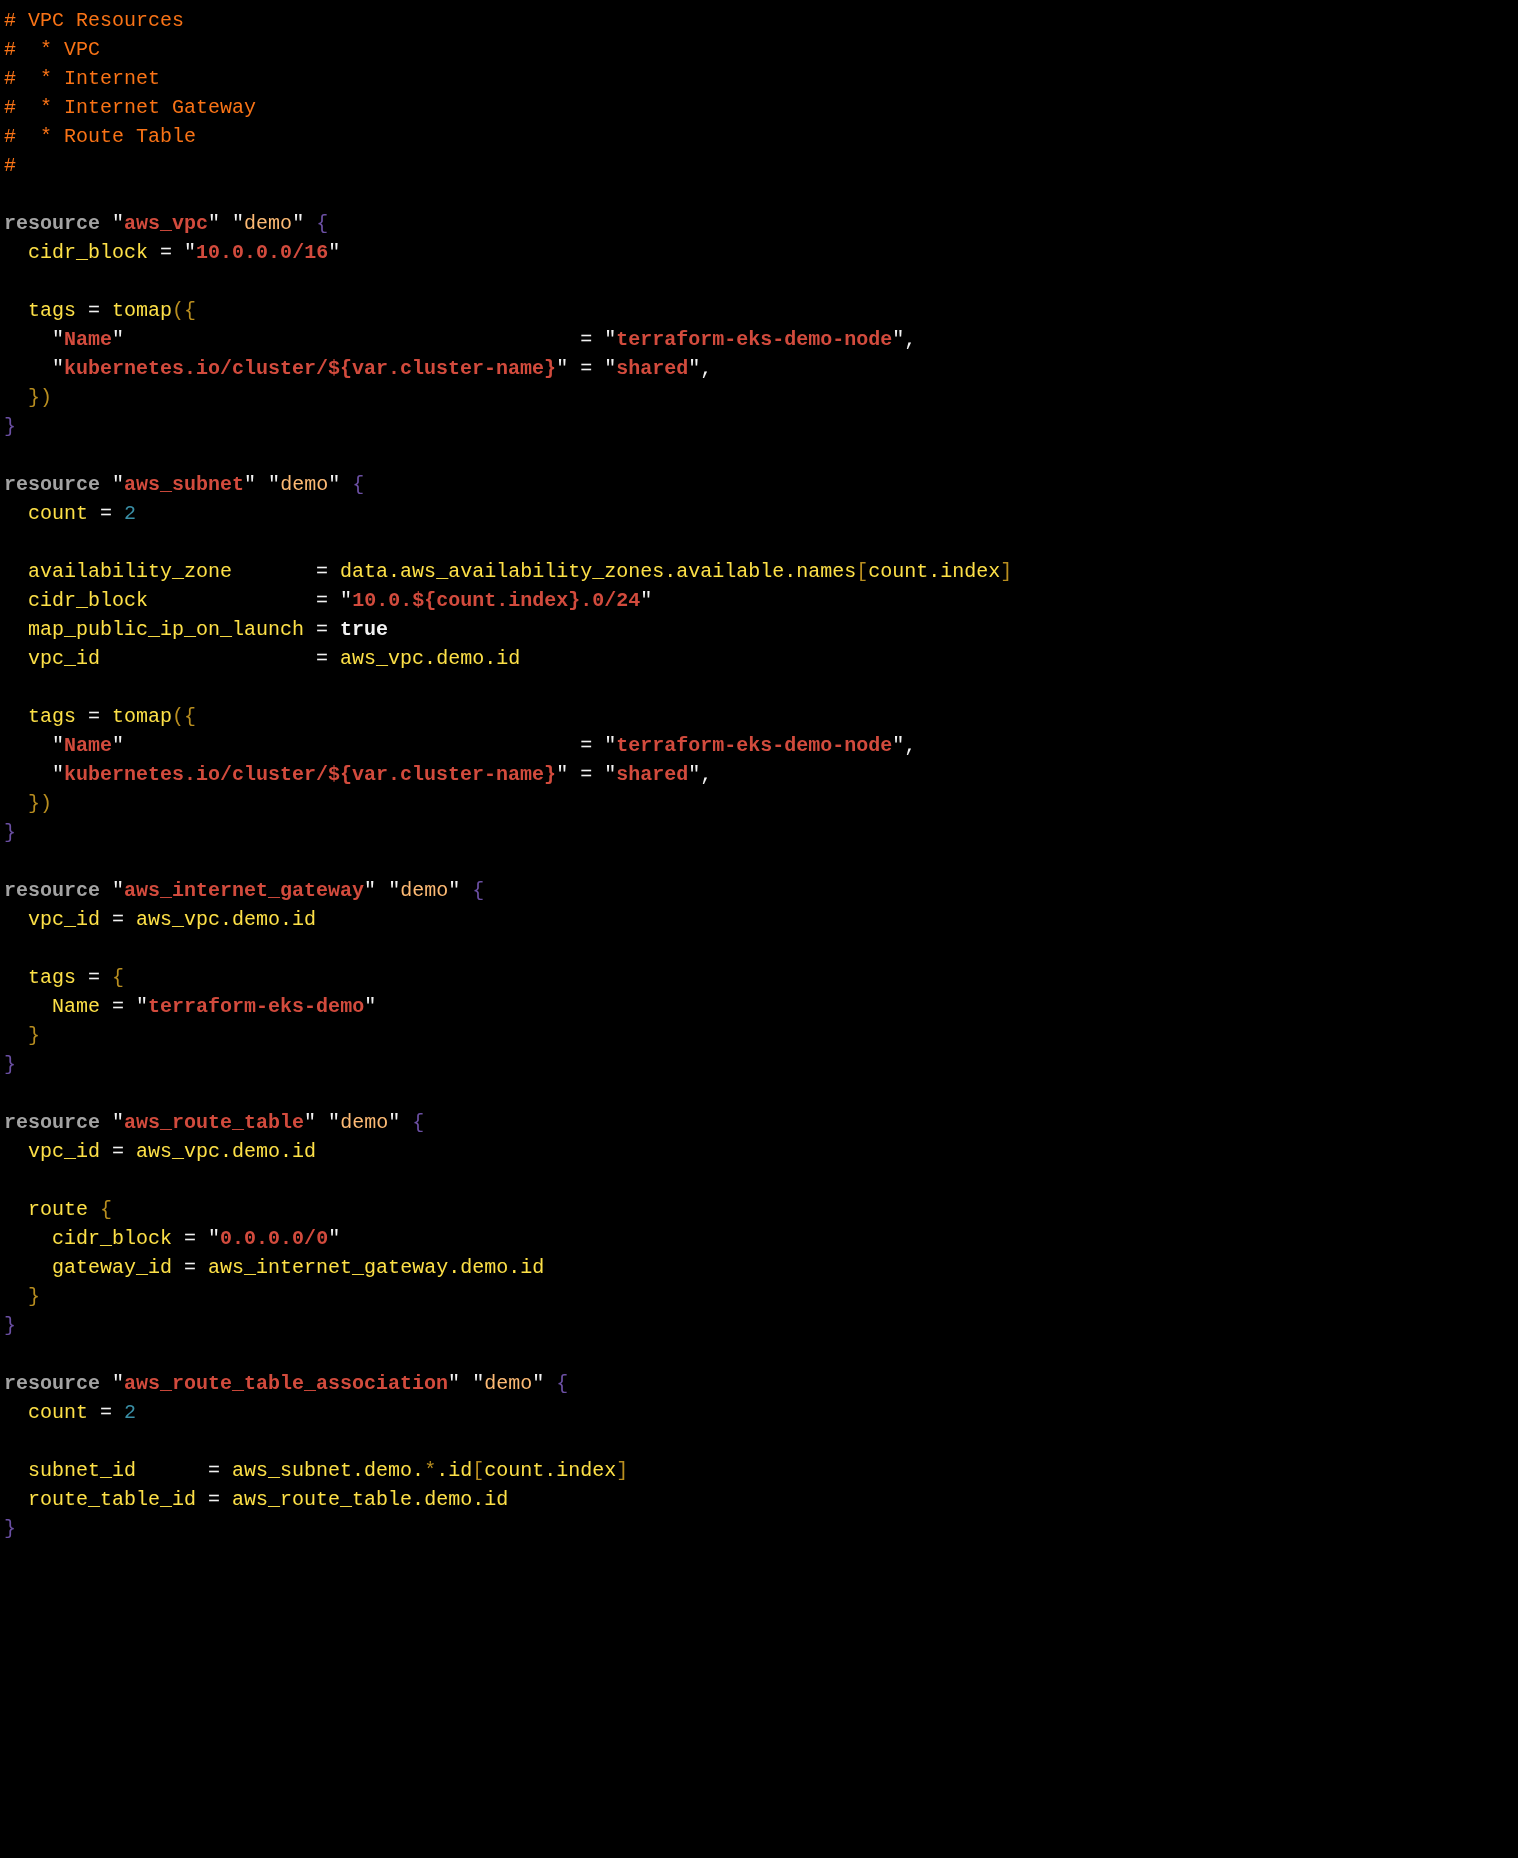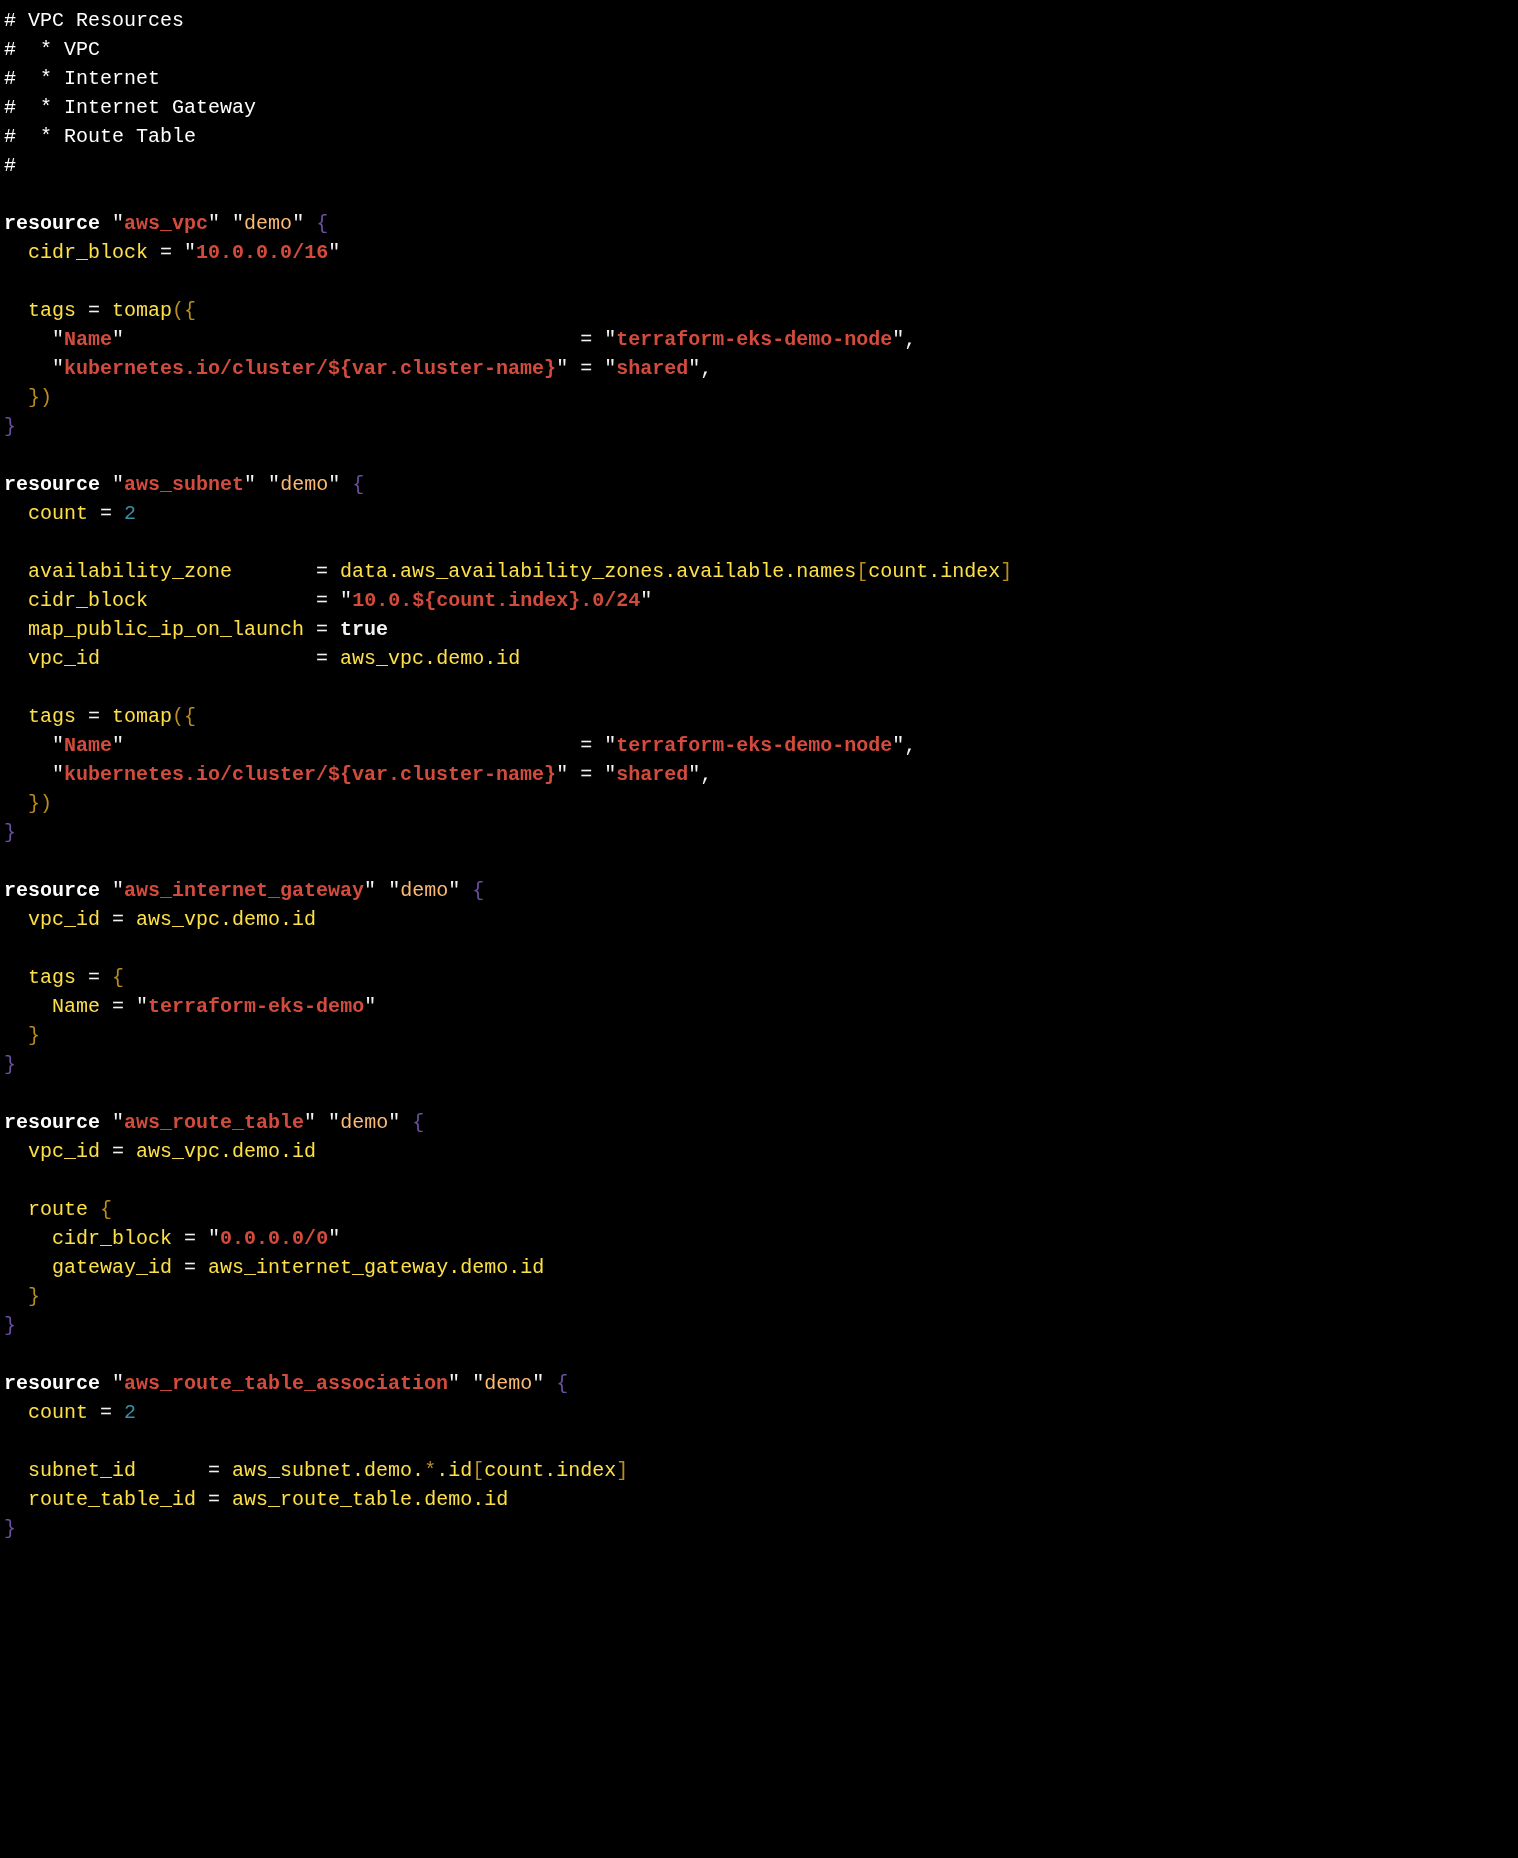--- a/index.html
+++ b/index.html
@@ -12,23 +12,23 @@
     line-height: 1.45;
     width: 1518px;
     min-height: 1858px;
   }
   pre.code {
     margin: 0;
     padding: 6px 4px;
     white-space: pre;
     font-family: inherit;
   }
-  .c-comment  { color: #ffffff; }
+  .c-comment  { color: #f97316; }
   .c-default  { color: #fde047; }
-  .c-keyword  { color: #ffffff; font-weight: 600; }
+  .c-keyword  { color: #a3a3a3; font-weight: 600; }
   .c-type     { color: #d24b3d; font-weight: bold; }          
   .c-string-q { color: #f2f2f2; }          
   .c-name     { color: #fdba74; text-align: right; }          
   .c-number   { color: #3a8fa6; }
   .c-bool     { color: #f2f2f2; font-weight: bold; }
   .c-punct    { color: #f2f2f2; }
   .c-brace    { color: #6b4fa3; }          
   .c-brace2   { color: #b98e1f; }          
   .c-paren    { color: #b98e1f; }
   .c-bracket  { color: #b98e1f; }

